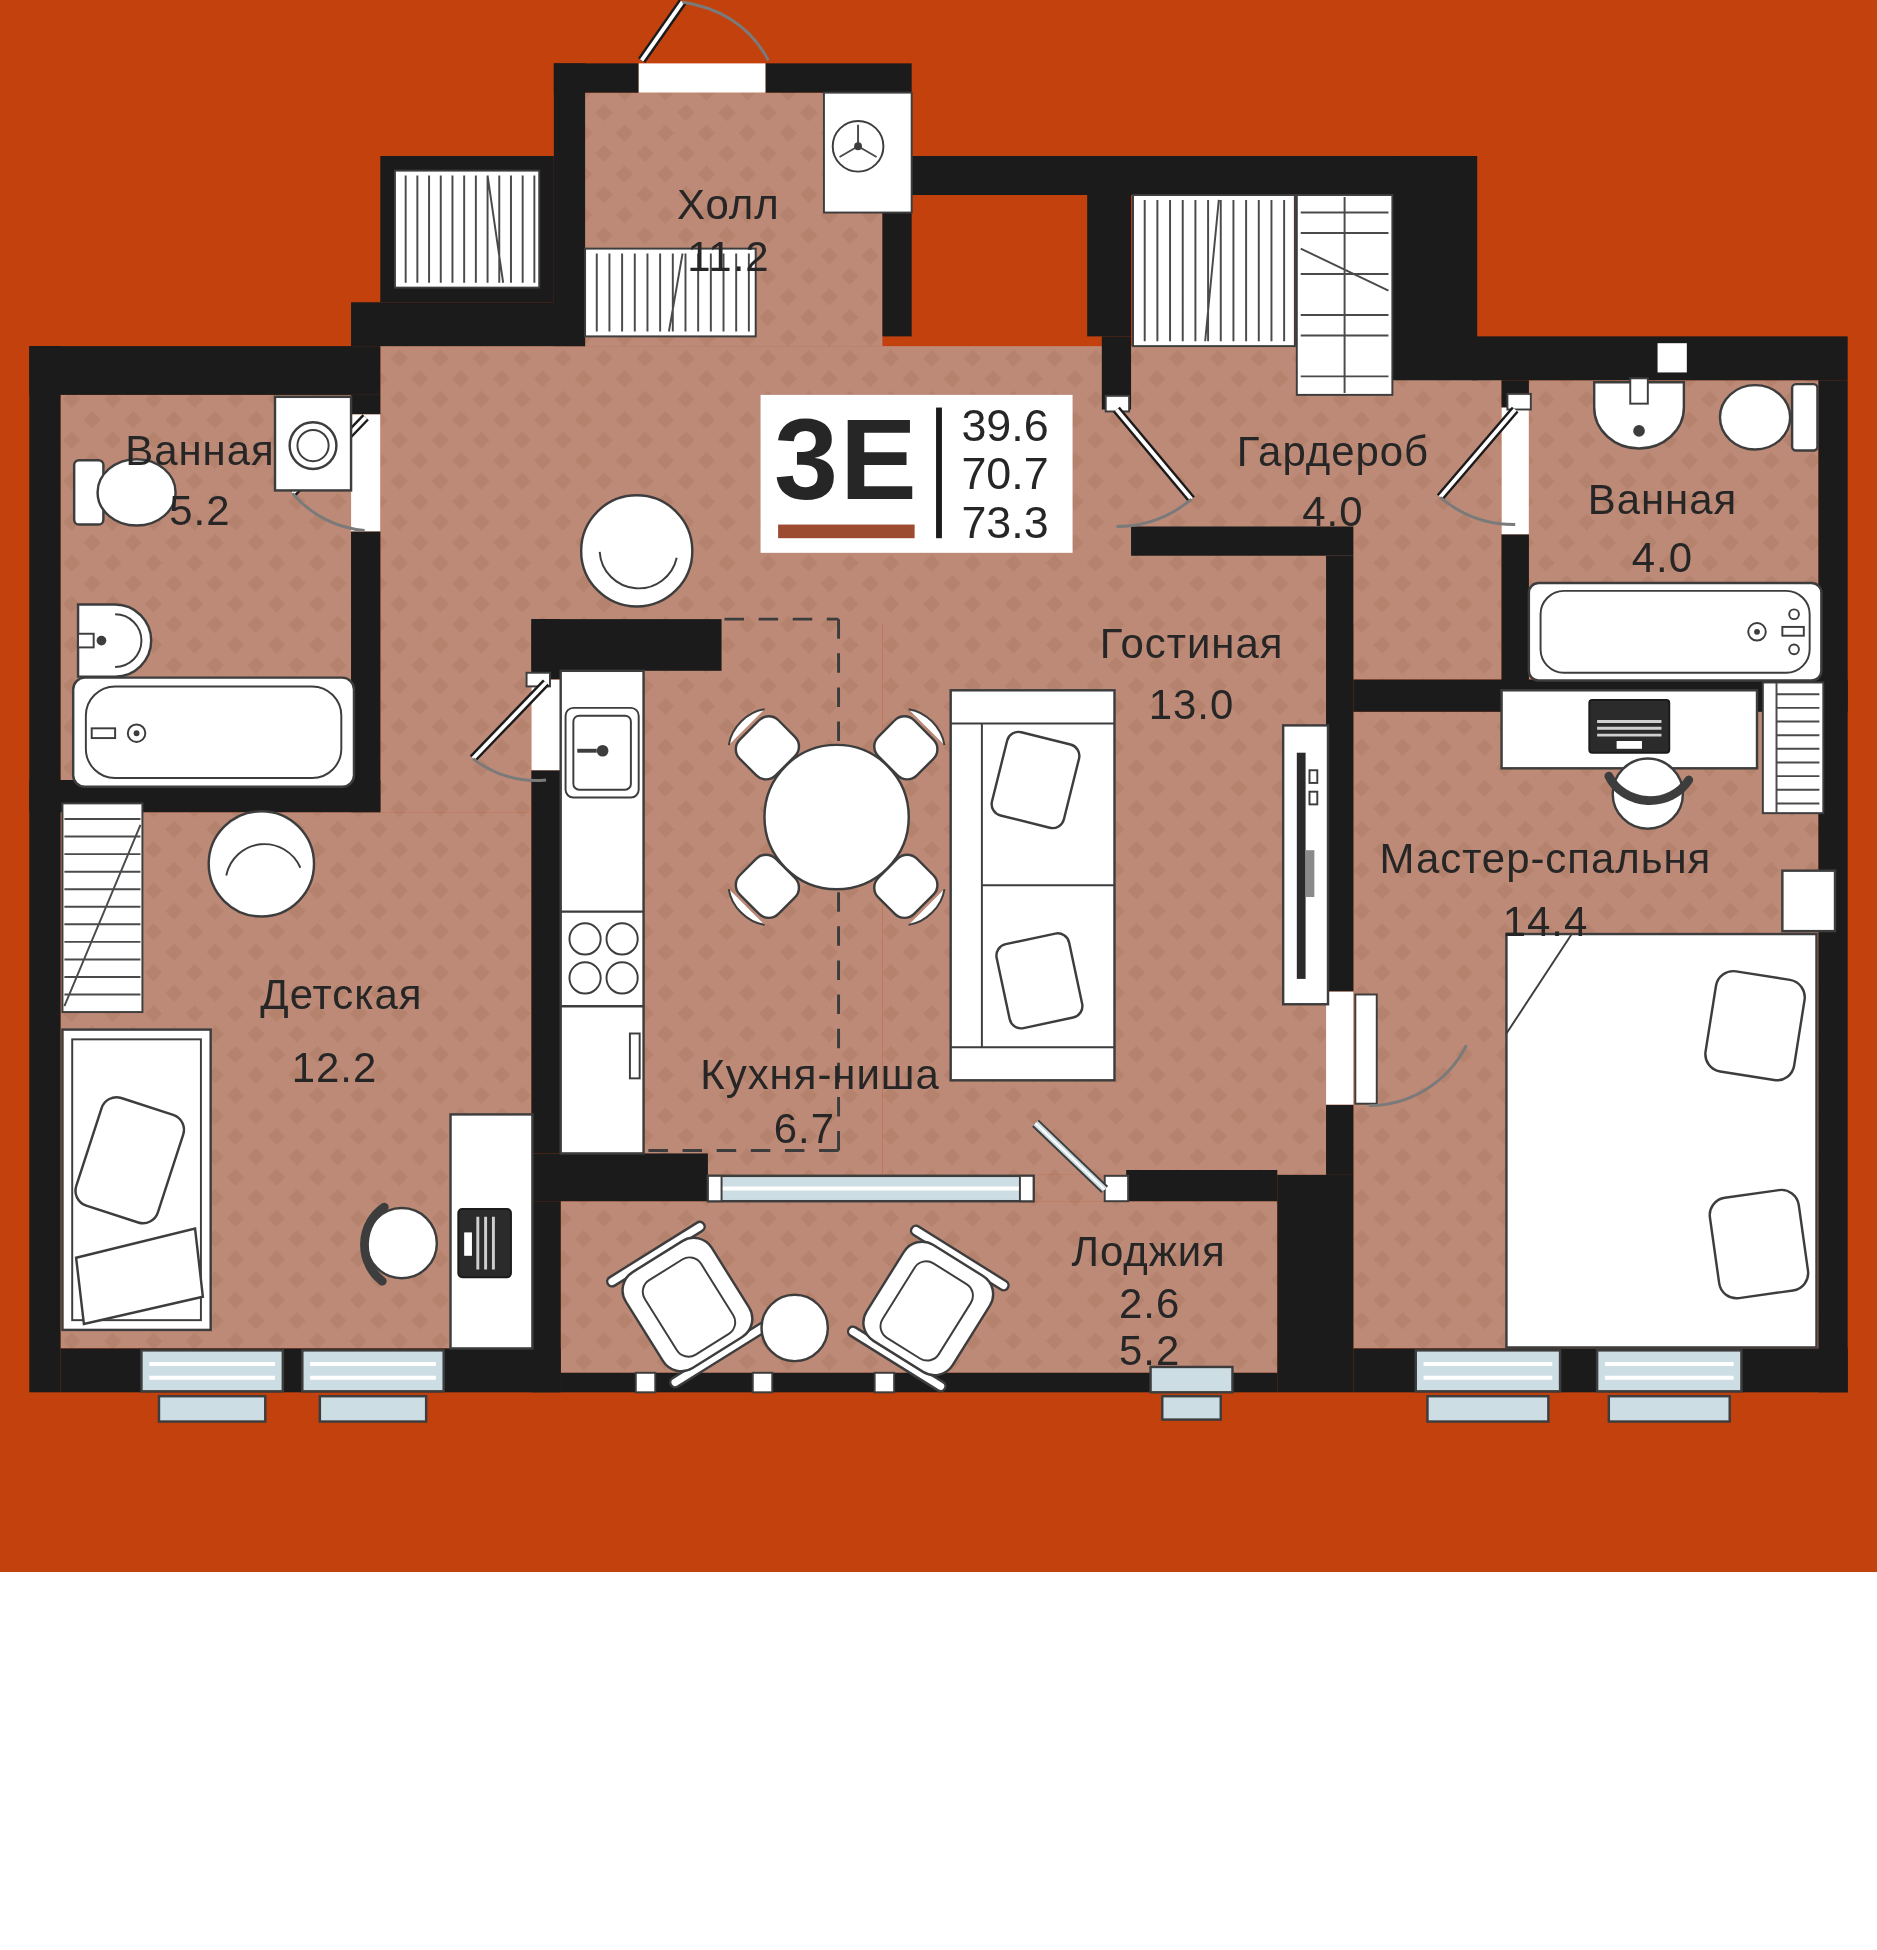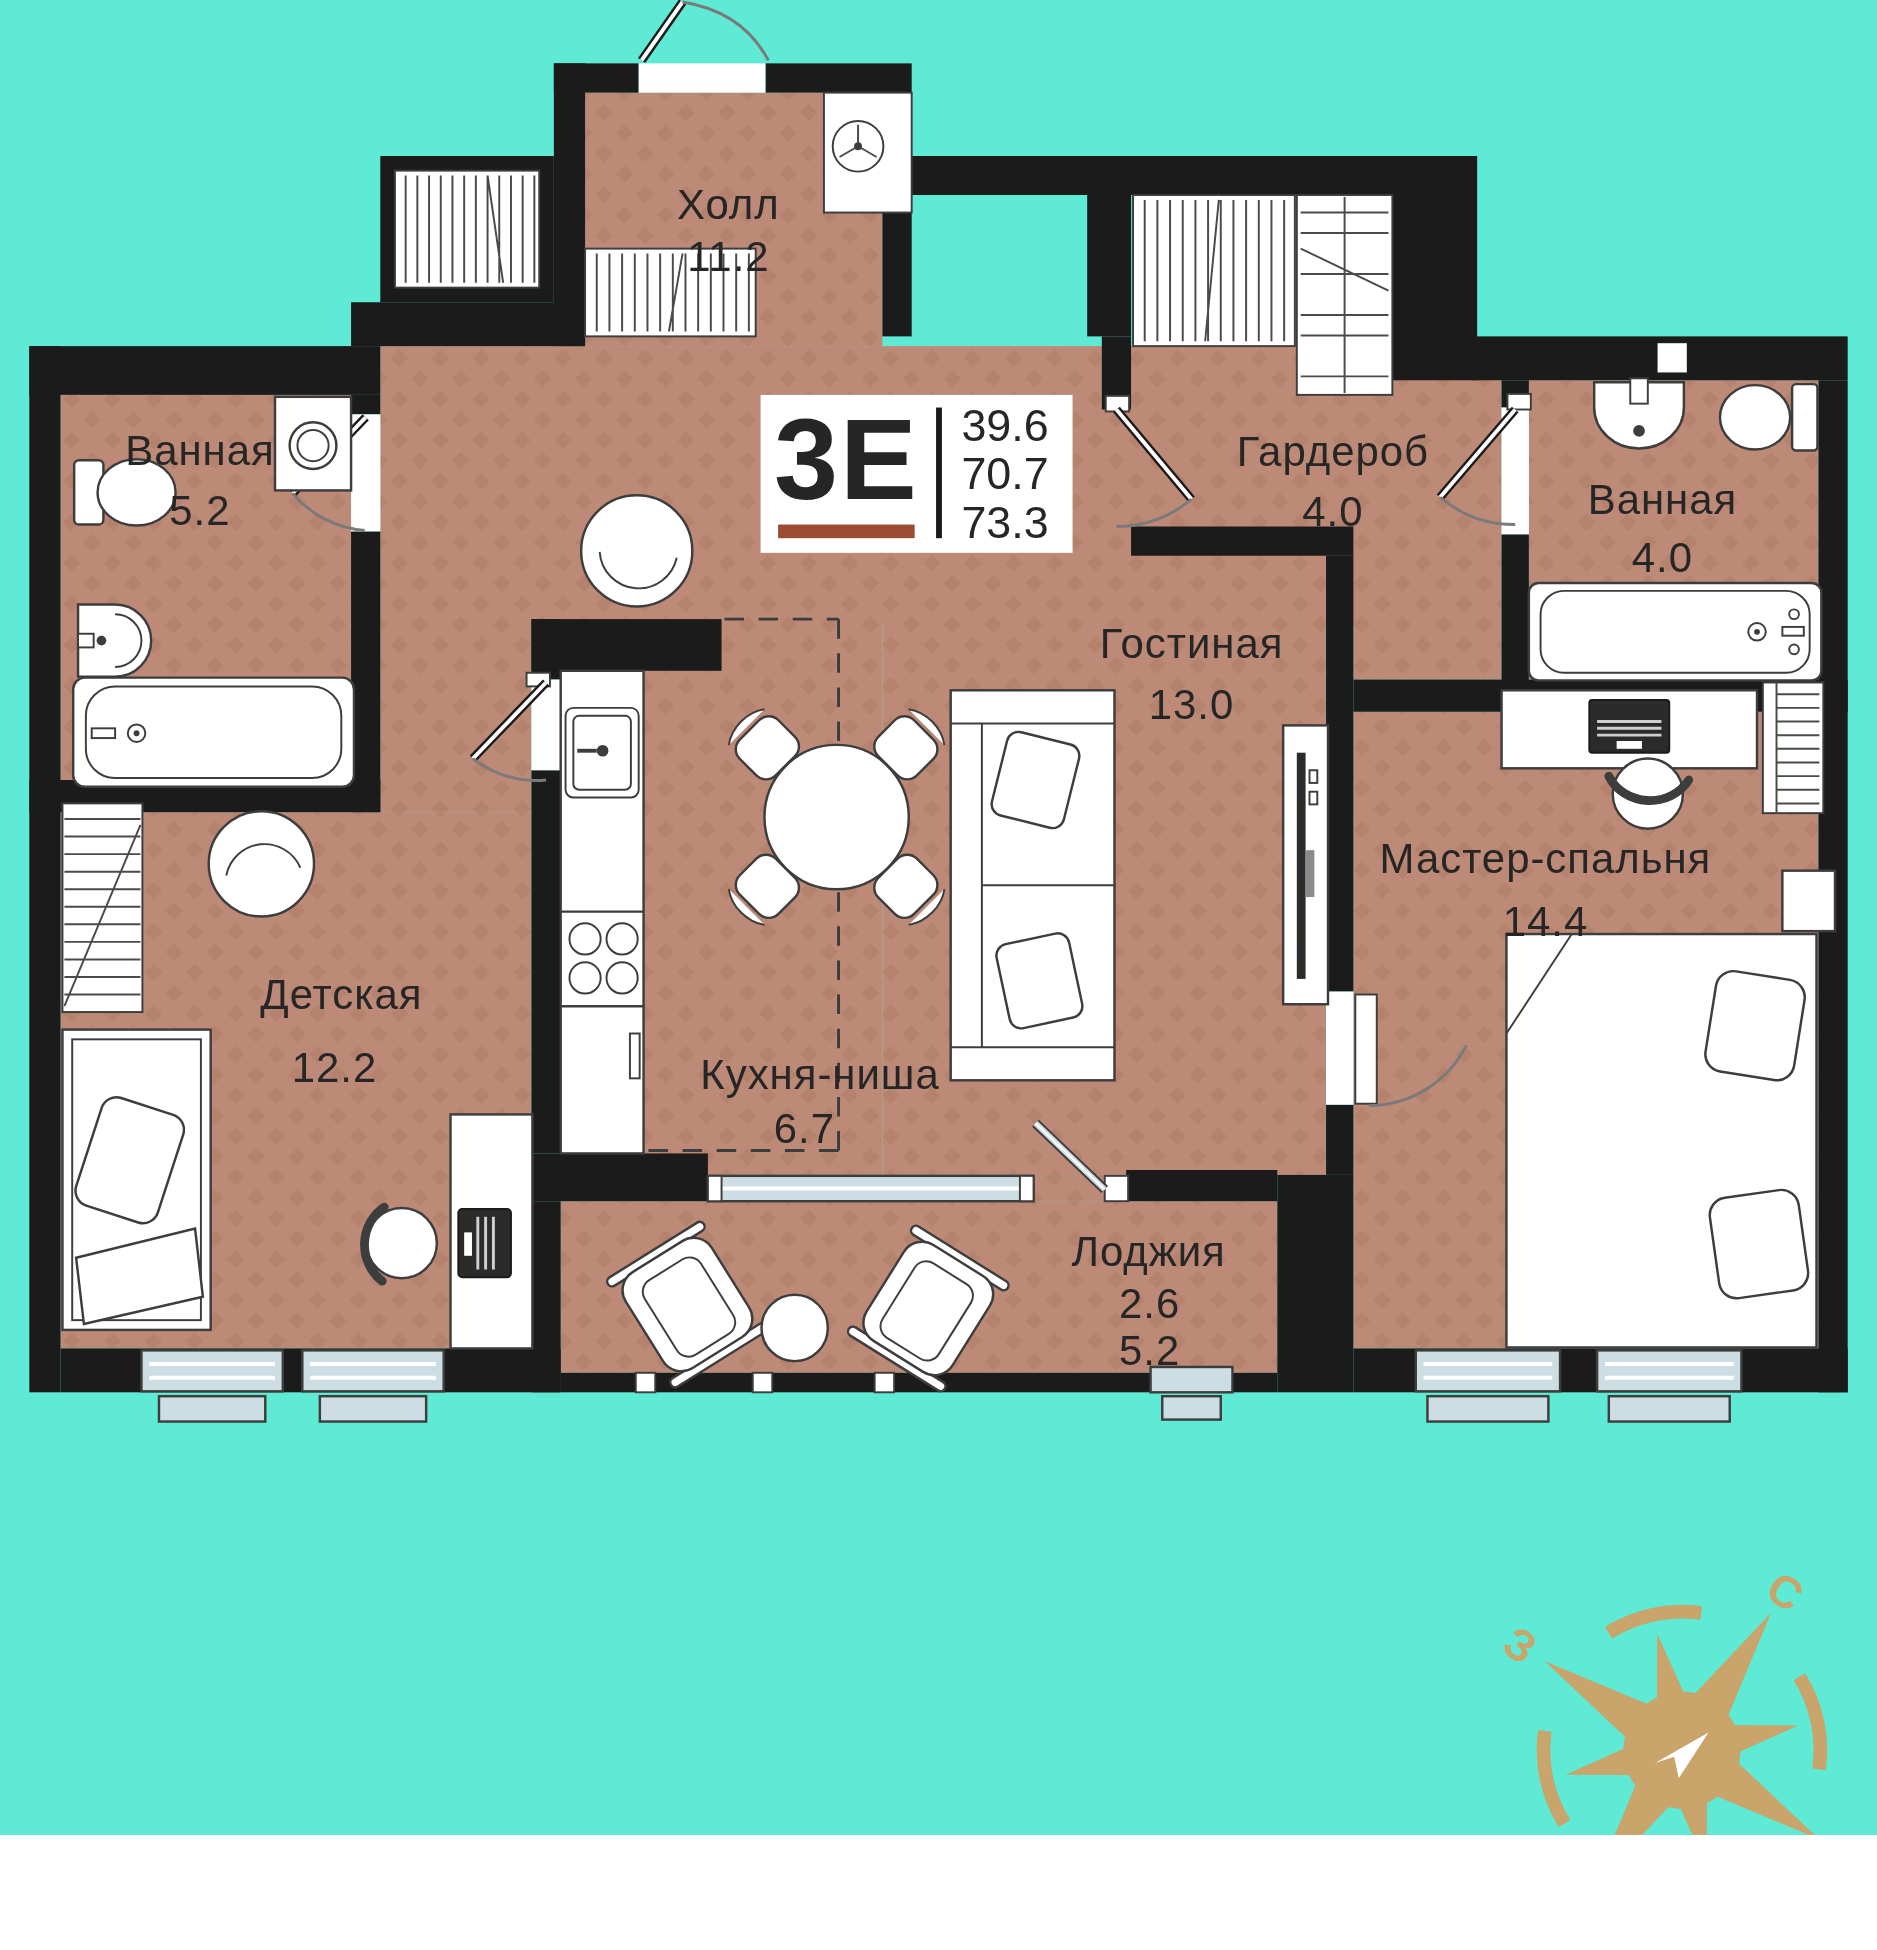--- a/index.html
+++ b/index.html
@@ -1,16 +1,16 @@
 <!DOCTYPE html>
 <html><head>
 <meta charset="utf-8">
 <style>
   html,body{margin:0;padding:0;background:#ffffff;}
-  .stage{width:1877px;height:1835px;position:relative;background:#5eead4;}
+  .stage{width:1877px;height:1572px;position:relative;background:#c2410c;}
   svg{display:block;}
   text{font-family:"Liberation Sans", sans-serif; fill:#262626;}
   .room-name{font-size:43px;letter-spacing:1px;}
   .room-area{font-size:43px;letter-spacing:1px;}
   .unit-type{font-size:118px;font-weight:700;letter-spacing:2px;}
   .unit-area{font-size:46px;font-weight:400;}
   .compass-letter{font-size:46px;font-weight:700;fill:#c9a46b;}
   .furn{fill:#ffffff;stroke:#3d3d3d;stroke-width:2.5;}
   .furn-thin{fill:#ffffff;stroke:#3d3d3d;stroke-width:2;}
   .lines{stroke:#4a4a4a;stroke-width:2;fill:none;}

